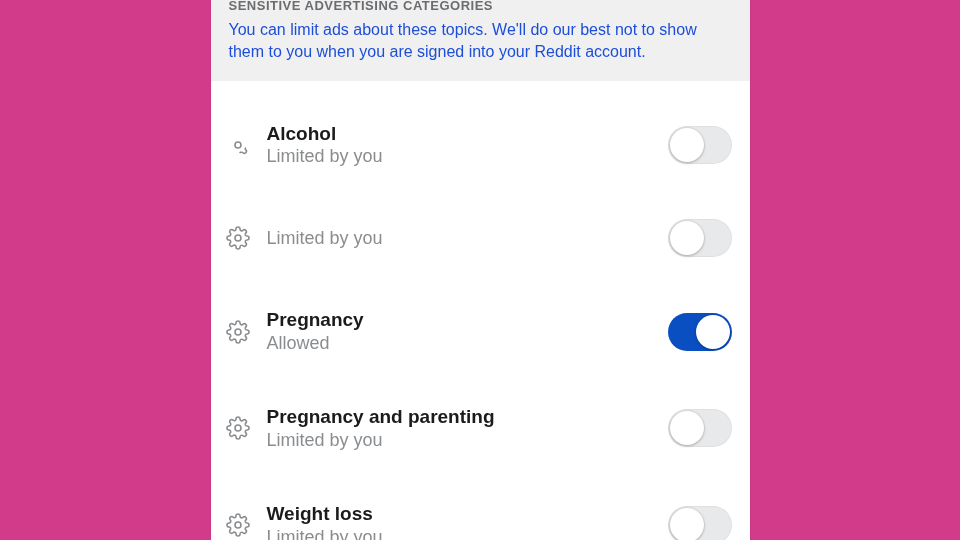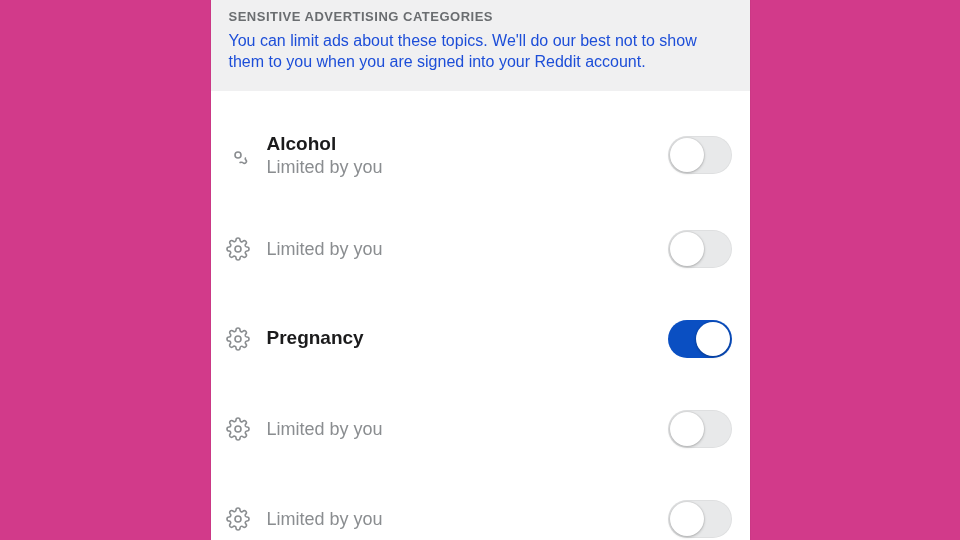--- a/index.html
+++ b/index.html
@@ -151,49 +151,52 @@
 
     <div class="row">
       <div class="icon-wrap">
         <svg class="gear" viewBox="0 0 24 24" fill="none" stroke="currentColor" stroke-width="1.6" stroke-linecap="round" stroke-linejoin="round">
             <circle cx="12" cy="12" r="3"></circle>
             <path d="M19.4 15a1.7 1.7 0 0 0 .34 1.87l.06.06a2 2 0 1 1-2.83 2.83l-.06-.06a1.7 1.7 0 0 0-1.87-.34 1.7 1.7 0 0 0-1 1.56V21a2 2 0 1 1-4 0v-.09a1.7 1.7 0 0 0-1.11-1.56 1.7 1.7 0 0 0-1.87.34l-.06.06a2 2 0 1 1-2.83-2.83l.06-.06a1.7 1.7 0 0 0 .34-1.87 1.7 1.7 0 0 0-1.56-1H3a2 2 0 1 1 0-4h.09a1.7 1.7 0 0 0 1.56-1.11 1.7 1.7 0 0 0-.34-1.87l-.06-.06a2 2 0 1 1 2.83-2.83l.06.06a1.7 1.7 0 0 0 1.87.34H9a1.7 1.7 0 0 0 1-1.56V3a2 2 0 1 1 4 0v.09a1.7 1.7 0 0 0 1 1.56 1.7 1.7 0 0 0 1.87-.34l.06-.06a2 2 0 1 1 2.83 2.83l-.06.06a1.7 1.7 0 0 0-.34 1.87V9a1.7 1.7 0 0 0 1.56 1H21a2 2 0 1 1 0 4h-.09a1.7 1.7 0 0 0-1.51 1z"></path>
           </svg>
       </div>
       <div class="text-col">
         <div class="row-title">Pregnancy</div>
+        <div class="row-sub">Allowed</div>
       </div>
       <div class="toggle toggle-on">
           <div class="knob"></div>
         </div>
     </div>
 
     <div class="row">
       <div class="icon-wrap">
         <svg class="gear" viewBox="0 0 24 24" fill="none" stroke="currentColor" stroke-width="1.6" stroke-linecap="round" stroke-linejoin="round">
             <circle cx="12" cy="12" r="3"></circle>
             <path d="M19.4 15a1.7 1.7 0 0 0 .34 1.87l.06.06a2 2 0 1 1-2.83 2.83l-.06-.06a1.7 1.7 0 0 0-1.87-.34 1.7 1.7 0 0 0-1 1.56V21a2 2 0 1 1-4 0v-.09a1.7 1.7 0 0 0-1.11-1.56 1.7 1.7 0 0 0-1.87.34l-.06.06a2 2 0 1 1-2.83-2.83l.06-.06a1.7 1.7 0 0 0 .34-1.87 1.7 1.7 0 0 0-1.56-1H3a2 2 0 1 1 0-4h.09a1.7 1.7 0 0 0 1.56-1.11 1.7 1.7 0 0 0-.34-1.87l-.06-.06a2 2 0 1 1 2.83-2.83l.06.06a1.7 1.7 0 0 0 1.87.34H9a1.7 1.7 0 0 0 1-1.56V3a2 2 0 1 1 4 0v.09a1.7 1.7 0 0 0 1 1.56 1.7 1.7 0 0 0 1.87-.34l.06-.06a2 2 0 1 1 2.83 2.83l-.06.06a1.7 1.7 0 0 0-.34 1.87V9a1.7 1.7 0 0 0 1.56 1H21a2 2 0 1 1 0 4h-.09a1.7 1.7 0 0 0-1.51 1z"></path>
           </svg>
       </div>
       <div class="text-col">
-        <div class="row-sub">Limited by you</div>
-      </div>
-      <div class="toggle toggle-off">
-          <div class="knob"></div>
-        </div>
-    </div>
-
-    <div class="row">
-      <div class="icon-wrap">
-        <svg class="gear" viewBox="0 0 24 24" fill="none" stroke="currentColor" stroke-width="1.6" stroke-linecap="round" stroke-linejoin="round">
-            <circle cx="12" cy="12" r="3"></circle>
-            <path d="M19.4 15a1.7 1.7 0 0 0 .34 1.87l.06.06a2 2 0 1 1-2.83 2.83l-.06-.06a1.7 1.7 0 0 0-1.87-.34 1.7 1.7 0 0 0-1 1.56V21a2 2 0 1 1-4 0v-.09a1.7 1.7 0 0 0-1.11-1.56 1.7 1.7 0 0 0-1.87.34l-.06.06a2 2 0 1 1-2.83-2.83l.06-.06a1.7 1.7 0 0 0 .34-1.87 1.7 1.7 0 0 0-1.56-1H3a2 2 0 1 1 0-4h.09a1.7 1.7 0 0 0 1.56-1.11 1.7 1.7 0 0 0-.34-1.87l-.06-.06a2 2 0 1 1 2.83-2.83l.06.06a1.7 1.7 0 0 0 1.87.34H9a1.7 1.7 0 0 0 1-1.56V3a2 2 0 1 1 4 0v.09a1.7 1.7 0 0 0 1 1.56 1.7 1.7 0 0 0 1.87-.34l.06-.06a2 2 0 1 1 2.83 2.83l-.06.06a1.7 1.7 0 0 0-.34 1.87V9a1.7 1.7 0 0 0 1.56 1H21a2 2 0 1 1 0 4h-.09a1.7 1.7 0 0 0-1.51 1z"></path>
-          </svg>
-      </div>
-      <div class="text-col">
+        <div class="row-title">Pregnancy and parenting</div>
+        <div class="row-sub">Limited by you</div>
+      </div>
+      <div class="toggle toggle-off">
+          <div class="knob"></div>
+        </div>
+    </div>
+
+    <div class="row">
+      <div class="icon-wrap">
+        <svg class="gear" viewBox="0 0 24 24" fill="none" stroke="currentColor" stroke-width="1.6" stroke-linecap="round" stroke-linejoin="round">
+            <circle cx="12" cy="12" r="3"></circle>
+            <path d="M19.4 15a1.7 1.7 0 0 0 .34 1.87l.06.06a2 2 0 1 1-2.83 2.83l-.06-.06a1.7 1.7 0 0 0-1.87-.34 1.7 1.7 0 0 0-1 1.56V21a2 2 0 1 1-4 0v-.09a1.7 1.7 0 0 0-1.11-1.56 1.7 1.7 0 0 0-1.87.34l-.06.06a2 2 0 1 1-2.83-2.83l.06-.06a1.7 1.7 0 0 0 .34-1.87 1.7 1.7 0 0 0-1.56-1H3a2 2 0 1 1 0-4h.09a1.7 1.7 0 0 0 1.56-1.11 1.7 1.7 0 0 0-.34-1.87l-.06-.06a2 2 0 1 1 2.83-2.83l.06.06a1.7 1.7 0 0 0 1.87.34H9a1.7 1.7 0 0 0 1-1.56V3a2 2 0 1 1 4 0v.09a1.7 1.7 0 0 0 1 1.56 1.7 1.7 0 0 0 1.87-.34l.06-.06a2 2 0 1 1 2.83 2.83l-.06.06a1.7 1.7 0 0 0-.34 1.87V9a1.7 1.7 0 0 0 1.56 1H21a2 2 0 1 1 0 4h-.09a1.7 1.7 0 0 0-1.51 1z"></path>
+          </svg>
+      </div>
+      <div class="text-col">
+        <div class="row-title">Weight loss</div>
         <div class="row-sub">Limited by you</div>
       </div>
       <div class="toggle toggle-off">
           <div class="knob"></div>
         </div>
     </div>
 
   </div>
 </div>
 

